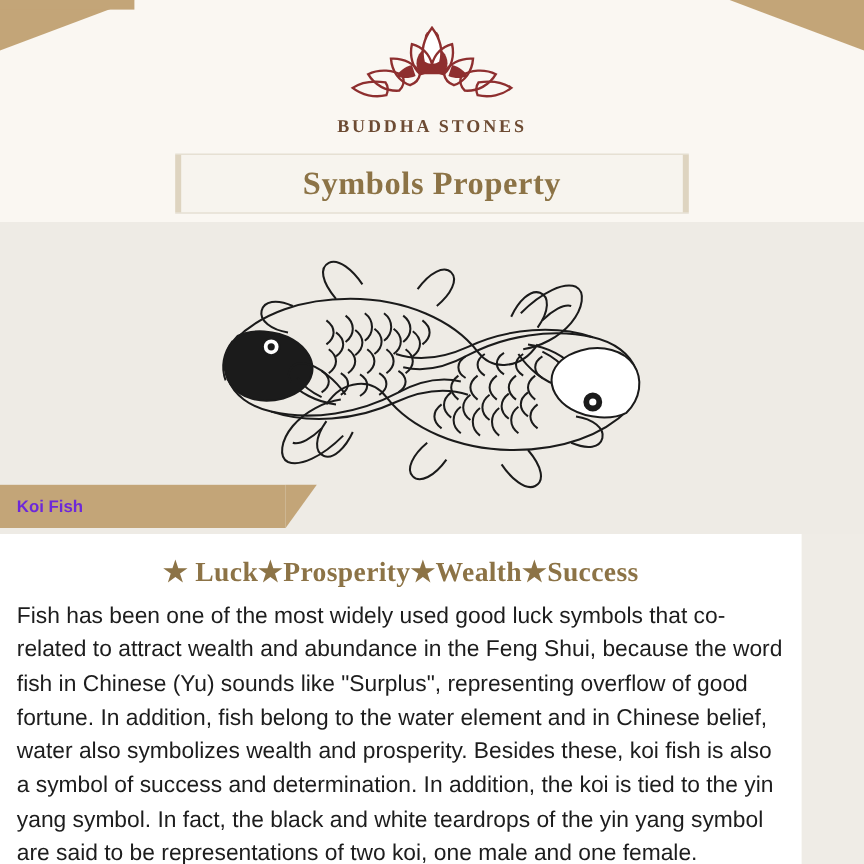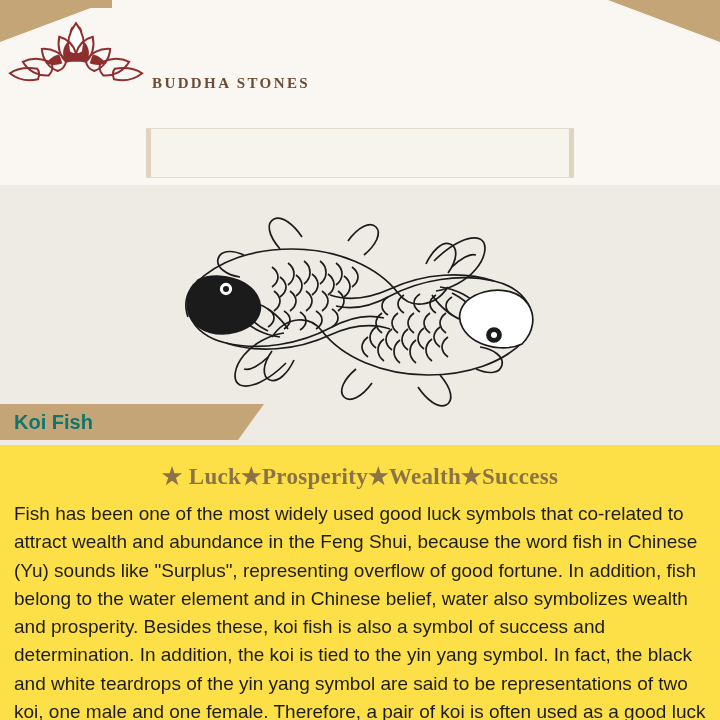--- a/index.html
+++ b/index.html
@@ -30,21 +30,21 @@
     background:#c3a578;
   }
   .corner-tr{
     position:absolute;right:0;top:0;width:0;height:0;
     border-right:112px solid #c3a578;
     border-bottom:42px solid transparent;
   }
   
   .logo-wrap{
     position:absolute;left:0;top:18px;width:720px;
-    display:flex;flex-direction:row;align-items:flex-end;
+    display:flex;flex-direction:column;align-items:center;
   }
   .lotus{
     width:152px;height:74px;display:block;
   }
   .brand{
     margin-top:6px;
     font-size:15px;letter-spacing:2.4px;font-weight:bold;
     color:#6d4b33;
     font-family:"Liberation Serif", serif;
   }
@@ -79,27 +79,27 @@
     background:#c3a578;
   }
   .ribbon-tail{
     position:absolute;left:238px;top:404px;width:0;height:0;
     border-top:36px solid #c3a578;
     border-right:26px solid transparent;
   }
   .ribbon-text{
     position:absolute;left:14px;top:404px;height:36px;
     display:flex;align-items:center;
-    color:#0f766e;font-weight:bold;font-size:20px;
+    color:#6d28d9;font-weight:bold;font-size:14px;
     font-family:"Liberation Sans", sans-serif;
   }
   
   .bottom{
-    position:absolute;left:0;top:445px;width:720px;height:275px;
-    background:#fde047;
+    position:absolute;left:0;top:445px;width:668px;height:275px;
+    background:#ffffff;
   }
   .keywords{
     margin:0;padding-top:18px;
     text-align:center;
     font-family:"Liberation Serif", serif;
     font-weight:bold;font-size:23px;color:#8c7346;
     letter-spacing:.3px;
   }
   .body-text{
     margin:0;padding:10px 14px 0 14px;
@@ -145,20 +145,21 @@
         <path d="M13 72c10 8 24 11 37 8 2-5 2-10-1-14-13-2-27 0-36 6z"></path>
         <path d="M187 72c-10 8-24 11-37 8-2-5-2-10 1-14 13-2 27 0 36 6z"></path>
       </g>
     </svg>
     <div class="brand">BUDDHA STONES</div>
   </div>
 
   <div class="title-bar">
     <div class="tbl"></div>
     <div class="tbr"></div>
+    <div class="title-text">Symbols Property</div>
   </div>
 
   <div class="art-area">
     <svg class="koi-svg" width="416" height="262" viewBox="0 0 416 262">
       <g fill="none" stroke="#1b1b1b" stroke-width="1.7">
 
         <path d="M44 102c22-22 56-34 96-34 46 0 86 18 106 44 6 8 14 12 24 11 12-1 20-8 26-17"></path>
         <path d="M44 102c-8 10-10 22-6 33 5 13 18 23 36 27 34 8 74 1 104-15 20-11 38-14 54-10"></path>
         <path d="M74 162c30 10 70 8 104-8 22-10 42-12 60-6"></path>
 

